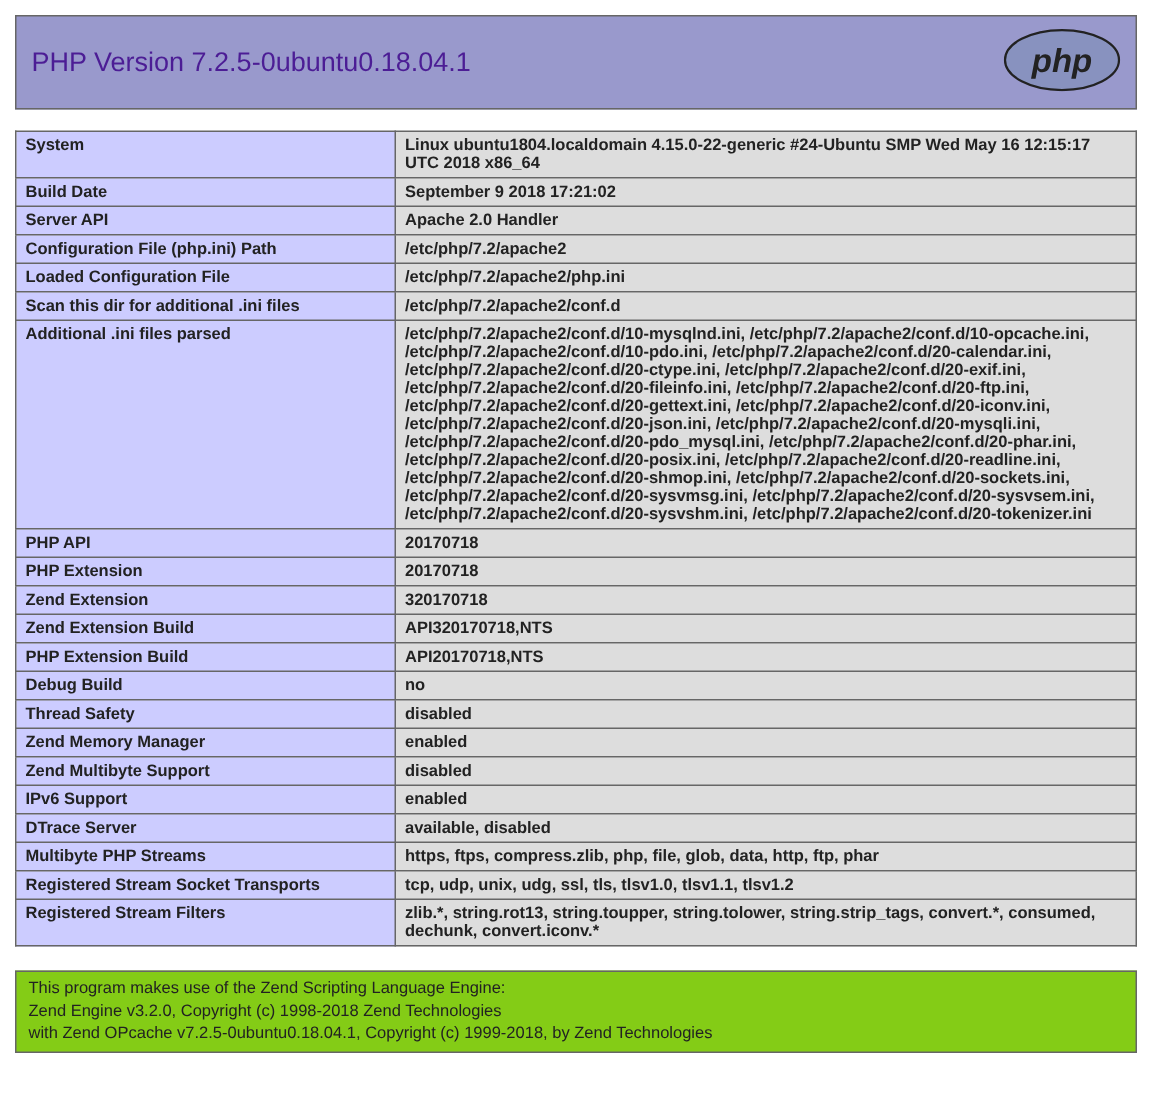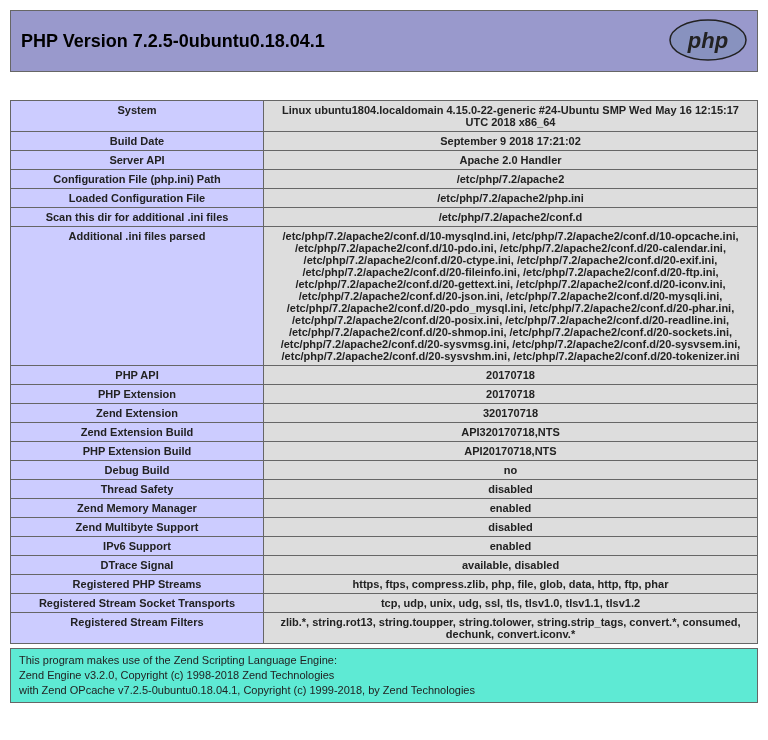--- a/index.html
+++ b/index.html
@@ -17,53 +17,52 @@
     border: 1px solid #666;
     padding: 8px 10px;
     display: flex;
     align-items: center;
     justify-content: space-between;
     box-sizing: border-box;
   }
   .header h1 {
     margin: 0;
     font-size: 18px;
-    font-weight: bold;
-    color: #000000;
+    font-weight: normal;
+    color: #4c1d95;
   }
   .php-logo {
     border-radius: 50%/50%;
   }
   table.info {
     width: 100%;
     border-collapse: collapse;
-    margin-top: 28px;
-    text-align: center;
+    margin-top: 14px;
   }
   table.info td {
     border: 1px solid #666;
     padding: 3px 6px;
     vertical-align: top;
   }
   table.info td.label {
     background: #ccccff;
     font-weight: bold;
     width: 240px;
     font-size: 11px;
   }
   table.info td.value {
     background: #dddddd;
     font-size: 11px;
     word-break: break-word;
     font-weight: bold;
   }
   .footer-box {
     border: 1px solid #666;
-    background: #5eead4;
-    margin-top: 4px;
+    background: #84cc16;
+    margin-top: 16px;
     padding: 4px 8px;
     display: flex;
     align-items: center;
     justify-content: space-between;
     box-sizing: border-box;
   }
   .footer-text {
     font-size: 11px;
     line-height: 1.35;
     white-space: pre-line;
@@ -150,25 +149,25 @@
       </tr>
       <tr>
         <td class="label">Zend Multibyte Support</td>
         <td class="value">disabled</td>
       </tr>
       <tr>
         <td class="label">IPv6 Support</td>
         <td class="value">enabled</td>
       </tr>
       <tr>
-        <td class="label">DTrace Signal</td>
+        <td class="label">DTrace Server</td>
         <td class="value">available, disabled</td>
       </tr>
       <tr>
-        <td class="label">Registered PHP Streams</td>
+        <td class="label">Multibyte PHP Streams</td>
         <td class="value">https, ftps, compress.zlib, php, file, glob, data, http, ftp, phar</td>
       </tr>
       <tr>
         <td class="label">Registered Stream Socket Transports</td>
         <td class="value">tcp, udp, unix, udg, ssl, tls, tlsv1.0, tlsv1.1, tlsv1.2</td>
       </tr>
       <tr>
         <td class="label">Registered Stream Filters</td>
         <td class="value">zlib.*, string.rot13, string.toupper, string.tolower, string.strip_tags, convert.*, consumed, dechunk, convert.iconv.*</td>
       </tr>

